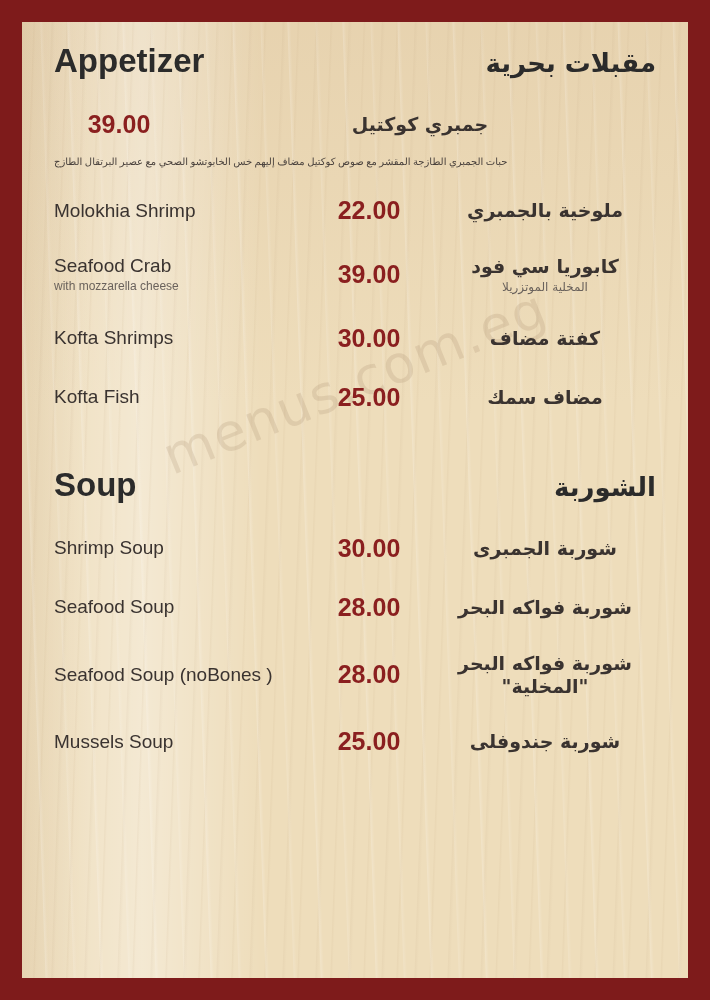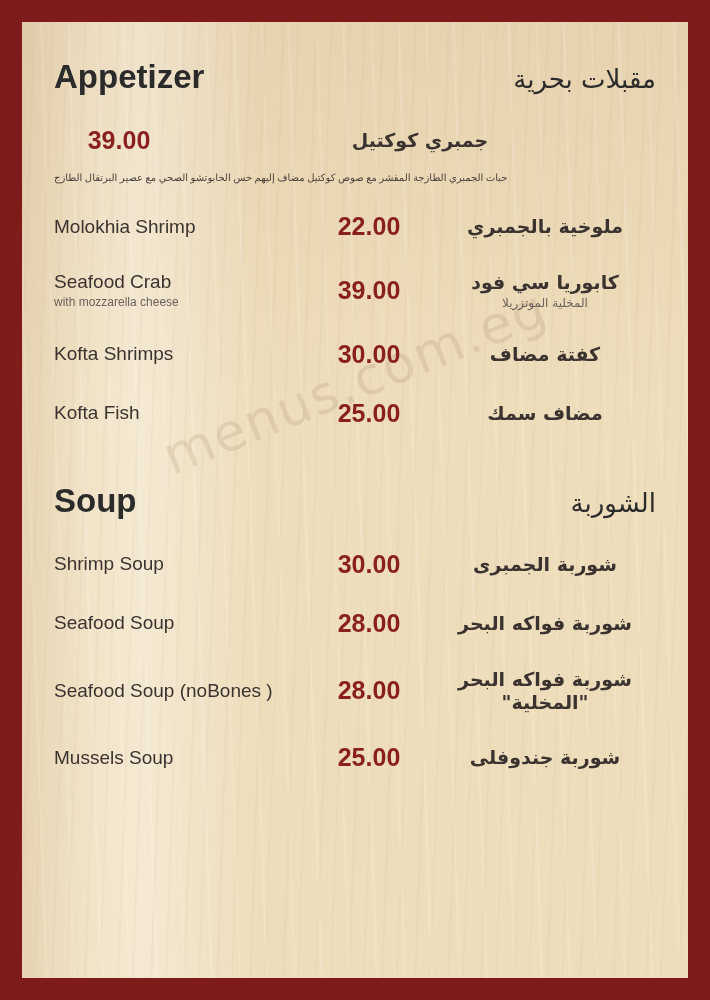--- a/index.html
+++ b/index.html
@@ -68,37 +68,37 @@
     letter-spacing: 2px;
     transform: rotate(-22deg);
     transform-origin: center center;
     pointer-events: none;
     white-space: nowrap;
     font-family: "DejaVu Sans", sans-serif;
   }
   .content {
     position: relative;
     z-index: 3;
-    padding: 36px 32px 0 32px;
+    padding: 20px 32px 0 32px;
   }
   .section-head {
     display: flex;
     align-items: baseline;
     justify-content: space-between;
     margin-bottom: 30px;
   }
   .section-head .en {
     font-size: 33px;
     font-weight: bold;
     color: #2b2b2b;
     letter-spacing: 0px;
   }
   .section-head .ar {
     font-size: 26px;
-    font-weight: normal;
+    font-weight: bold;
     color: #2b2b2b;
     direction: rtl;
     font-family: "DejaVu Sans", sans-serif;
     text-align: right;
   }
   .item {
     display: flex;
     align-items: center;
     margin-bottom: 30px;
   }

